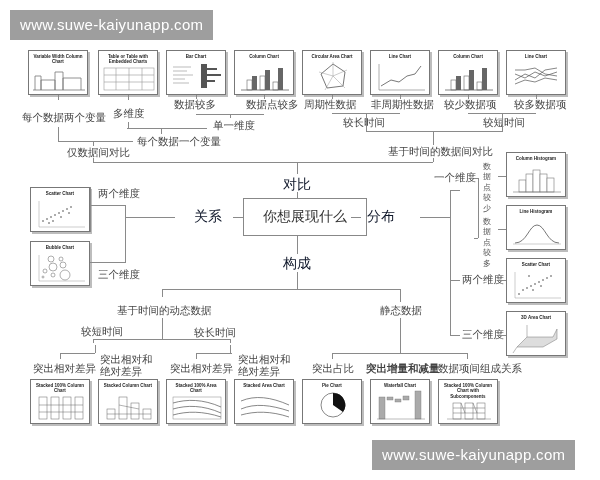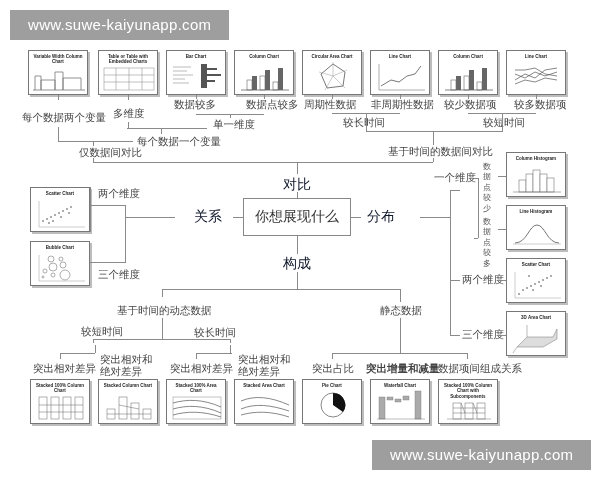--- a/index.html
+++ b/index.html
@@ -5,22 +5,22 @@
   html,body{margin:0;padding:0;background:#ffffff;}
   body{width:600px;height:480px;position:relative;overflow:hidden;font-family:"DejaVu Sans",sans-serif;color:#333;}
   .lbl{position:absolute;font-size:10.5px;color:#444;white-space:nowrap;line-height:1.1;}
   .lbl.big{font-size:14px;color:#0f172a;}
   .lbl.small{font-size:8px;line-height:1.3;white-space:normal;width:14px;color:#555;}
   .hl{position:absolute;height:1px;background:#8a8a8a;}
   .vl{position:absolute;width:1px;background:#8a8a8a;}
   .card{position:absolute;width:60px;height:45px;background:#fff;border:1px solid #777;box-shadow:2px 2px 0 #bdbdbd;box-sizing:border-box;overflow:hidden;}
   .card .ct{font-size:4.5px;font-weight:bold;text-align:center;color:#222;line-height:1.2;margin-top:3px;padding:0 2px;font-family:"Liberation Sans",sans-serif;}
   .card svg{position:absolute;left:0;bottom:0;}
-  .wm{position:absolute;background:#9e9e9e;color:#fff;font-size:15px;font-family:"Liberation Sans",sans-serif;padding:0 18px;line-height:30px;letter-spacing:0.3px;}
-  .center{position:absolute;left:243px;top:198px;width:108px;height:38px;border:1px solid #888;box-sizing:border-box;display:flex;align-items:center;justify-content:center;font-size:14px;color:#333;background:#fff;}
+  .wm{position:absolute;background:#9e9e9e;color:#fff;font-size:15px;font-family:"Liberation Sans",sans-serif;padding:0 10px;line-height:30px;letter-spacing:0.3px;}
+  .center{position:absolute;left:243px;top:198px;width:124px;height:38px;border:1px solid #888;box-sizing:border-box;display:flex;align-items:center;justify-content:center;font-size:14px;color:#333;background:#fff;}
 </style>
 </head>
 <body>
 
 <div class="wm" style="left:10px;top:10px;">www.suwe-kaiyunapp.com</div>
 <div class="wm" style="left:372px;top:440px;">www.suwe-kaiyunapp.com</div>
 
 <div class="card" style="left:28px;top:50px;">
   <div class="ct">Variable Width Column Chart</div>
   <svg width="60" height="30">
@@ -112,23 +112,23 @@
         <polyline points="8,24 18,20 28,22 38,18 50,20"></polyline>
         <polyline points="8,10 18,10 28,8 38,14 50,16"></polyline>
       </g>
     </svg>
 </div>
 
 <div class="lbl" style="left:22px;top:112px;">每个数据两个变量</div>
 <div class="lbl" style="left:113px;top:108px;">多维度</div>
 <div class="lbl" style="left:174px;top:99px;">数据较多</div>
 <div class="lbl" style="left:246px;top:99px;">数据点较多</div>
-<div class="lbl" style="left:213px;top:120px;font-family:Liberation Mono, monospace;">单一维度</div>
+<div class="lbl" style="left:213px;top:120px;">单一维度</div>
 <div class="lbl" style="left:137px;top:136px;">每个数据一个变量</div>
-<div class="lbl" style="left:67px;top:147px;margin-left:12px;">仅数据间对比</div>
+<div class="lbl" style="left:67px;top:147px;">仅数据间对比</div>
 
 <div class="lbl" style="left:304px;top:99px;">周期性数据</div>
 <div class="lbl" style="left:371px;top:99px;">非周期性数据</div>
 <div class="lbl" style="left:444px;top:99px;">较少数据项</div>
 <div class="lbl" style="left:514px;top:99px;">较多数据项</div>
 <div class="lbl" style="left:343px;top:117px;">较长时间</div>
 <div class="lbl" style="left:483px;top:117px;">较短时间</div>
 <div class="lbl" style="left:388px;top:146px;">基于时间的数据间对比</div>
 
 <div class="vl" style="left:58px;top:95px;height:5px;"></div>

